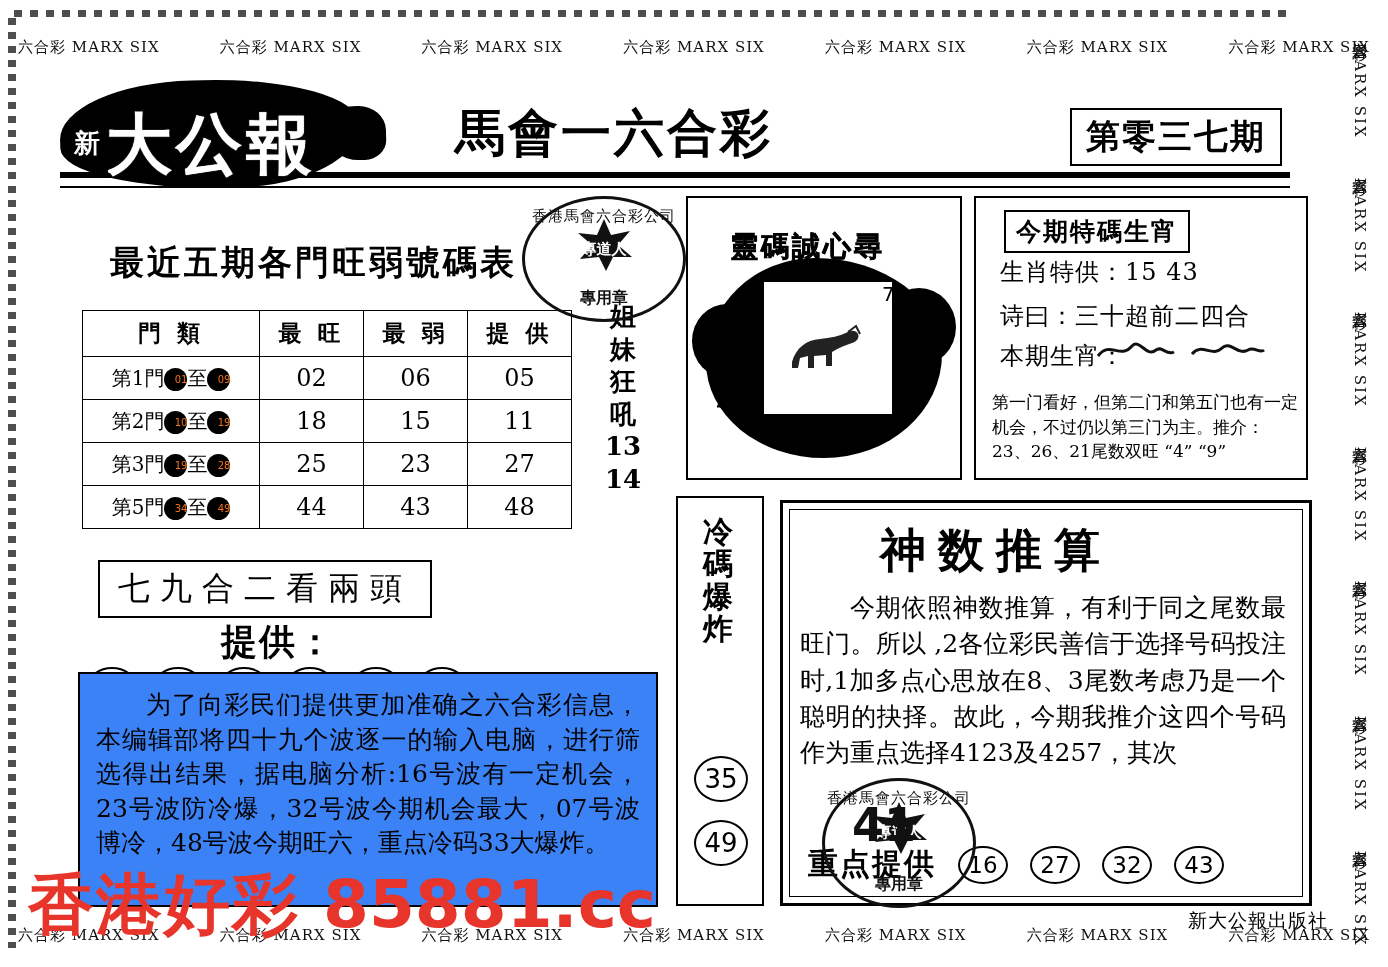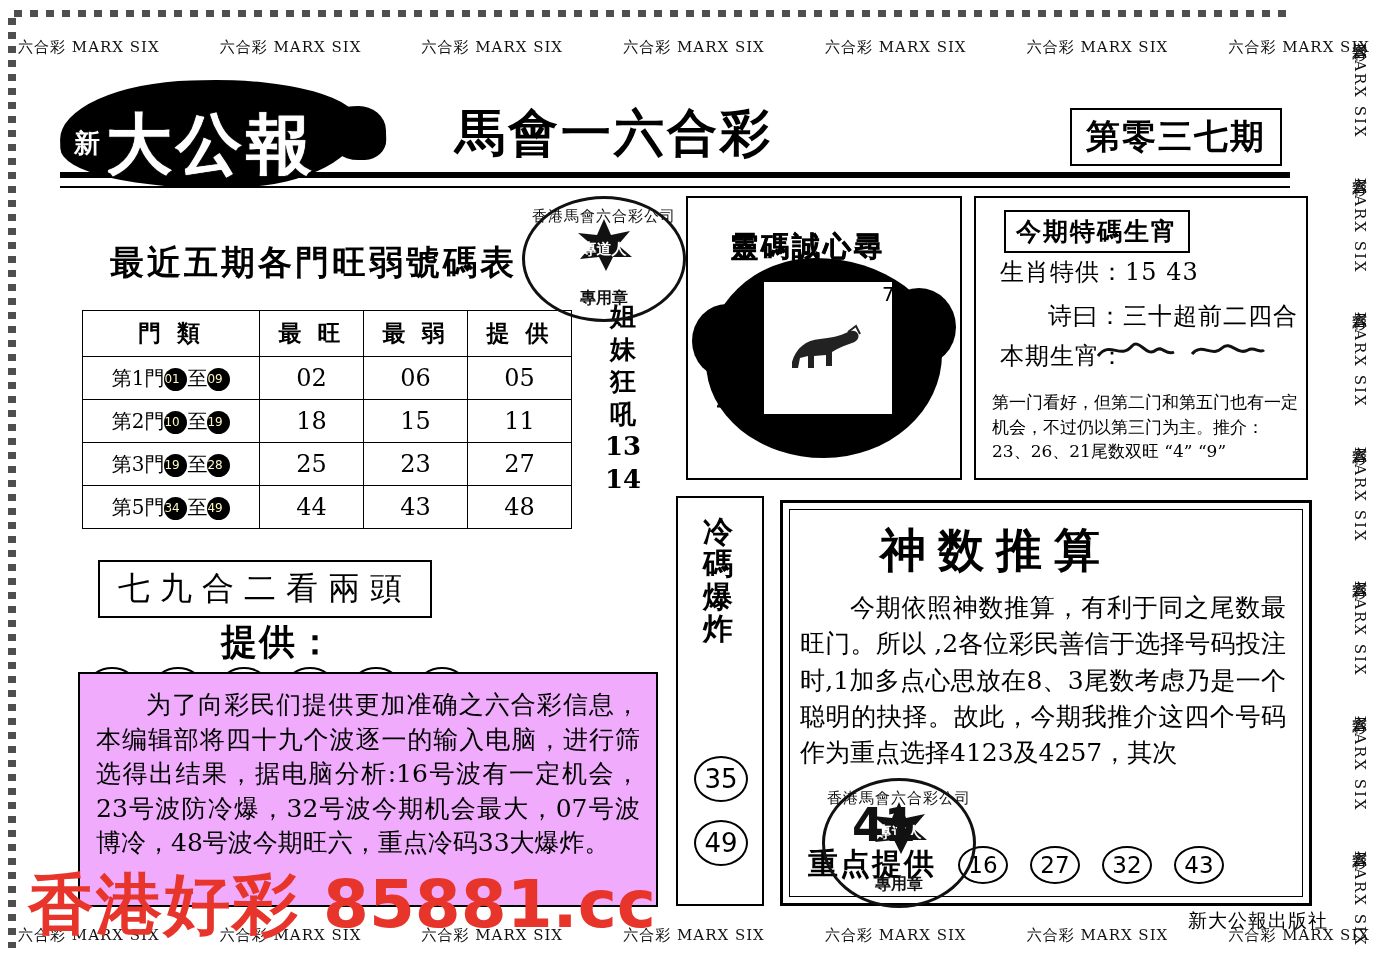--- a/index.html
+++ b/index.html
@@ -87,21 +87,21 @@
     position:absolute;left:82px;top:310px;border-collapse:collapse;width:490px;
     background:#fff;
   }
   table.gate td,table.gate th{
     border:1px solid #000;text-align:center;font-size:24px;padding:7px 4px;font-weight:normal;
   }
   table.gate th{font-size:23px;letter-spacing:4px;font-weight:bold;}
   table.gate td.gatename{font-size:20px;letter-spacing:0px;white-space:nowrap;}
   .circ-num{
     display:inline-block;width:23px;height:23px;line-height:23px;border-radius:50%;
-    background:#000;color:#fef9c3;font-size:12px;text-align:left;vertical-align:middle;
+    background:#000;color:#f97316;font-size:10px;text-align:right;vertical-align:middle;
     font-family:"DejaVu Sans", sans-serif;
   }
 
   .sisters{
     position:absolute;left:600px;top:300px;width:46px;text-align:center;
     font-size:26px;line-height:1.25;font-weight:bold;
   }
 
   .guess-row{position:absolute;left:88px;top:560px;display:flex;align-items:center;}
   .guess-label{font-size:36px;font-weight:bold;letter-spacing:2px;}
@@ -113,21 +113,21 @@
   .supply-label{font-size:36px;font-weight:bold;letter-spacing:2px;margin-right:16px;}
   .onum{
     width:44px;height:32px;border:2px solid #000;border-radius:50%;
     display:inline-flex;align-items:center;justify-content:center;
     font-size:22px;margin-right:18px;font-family:"DejaVu Sans", sans-serif;
   }
 
   .para-box{
     position:absolute;left:78px;top:672px;width:580px;height:235px;border:2px solid #000;
     padding:14px 16px;box-sizing:border-box;font-size:25px;line-height:1.38;
-    letter-spacing:0px;text-align:justify;background:#f0abfc;
+    letter-spacing:0px;text-align:justify;background:#3b82f6;
   }
   .para-box p{margin:0;text-indent:2em;}
 
   
   .cold-box{
     position:absolute;left:676px;top:496px;width:84px;height:406px;border:2px solid #000;
     background:#fff;
   }
   .cold-title{
     position:absolute;left:692px;top:516px;width:52px;font-size:30px;font-weight:bold;
@@ -169,21 +169,21 @@
   .zodiac-box{
     position:absolute;left:974px;top:196px;width:330px;height:280px;border:2px solid #000;
     background:#fff;padding:0;
   }
   .zodiac-head{
     position:absolute;left:1004px;top:210px;border:2px solid #000;padding:3px 10px;font-size:25px;
     font-weight:bold;letter-spacing:2px;background:#fff;
   }
   .z-line{position:absolute;font-size:24px;letter-spacing:1px;}
   .z1{left:1000px;top:256px;}
-  .z2{left:1048px;top:300px;}
+  .z2{left:1000px;top:300px;}
   .z3{left:1000px;top:340px;}
   .z-sm{position:absolute;left:992px;font-size:17px;line-height:1.45;width:308px;letter-spacing:0px;}
   .zs1{top:390px;}
   .scribble{
     position:absolute;left:1096px;top:336px;width:170px;height:28px;
   }
 
   
   .shen-box{
     position:absolute;left:780px;top:500px;width:526px;height:400px;border:3px solid #000;

